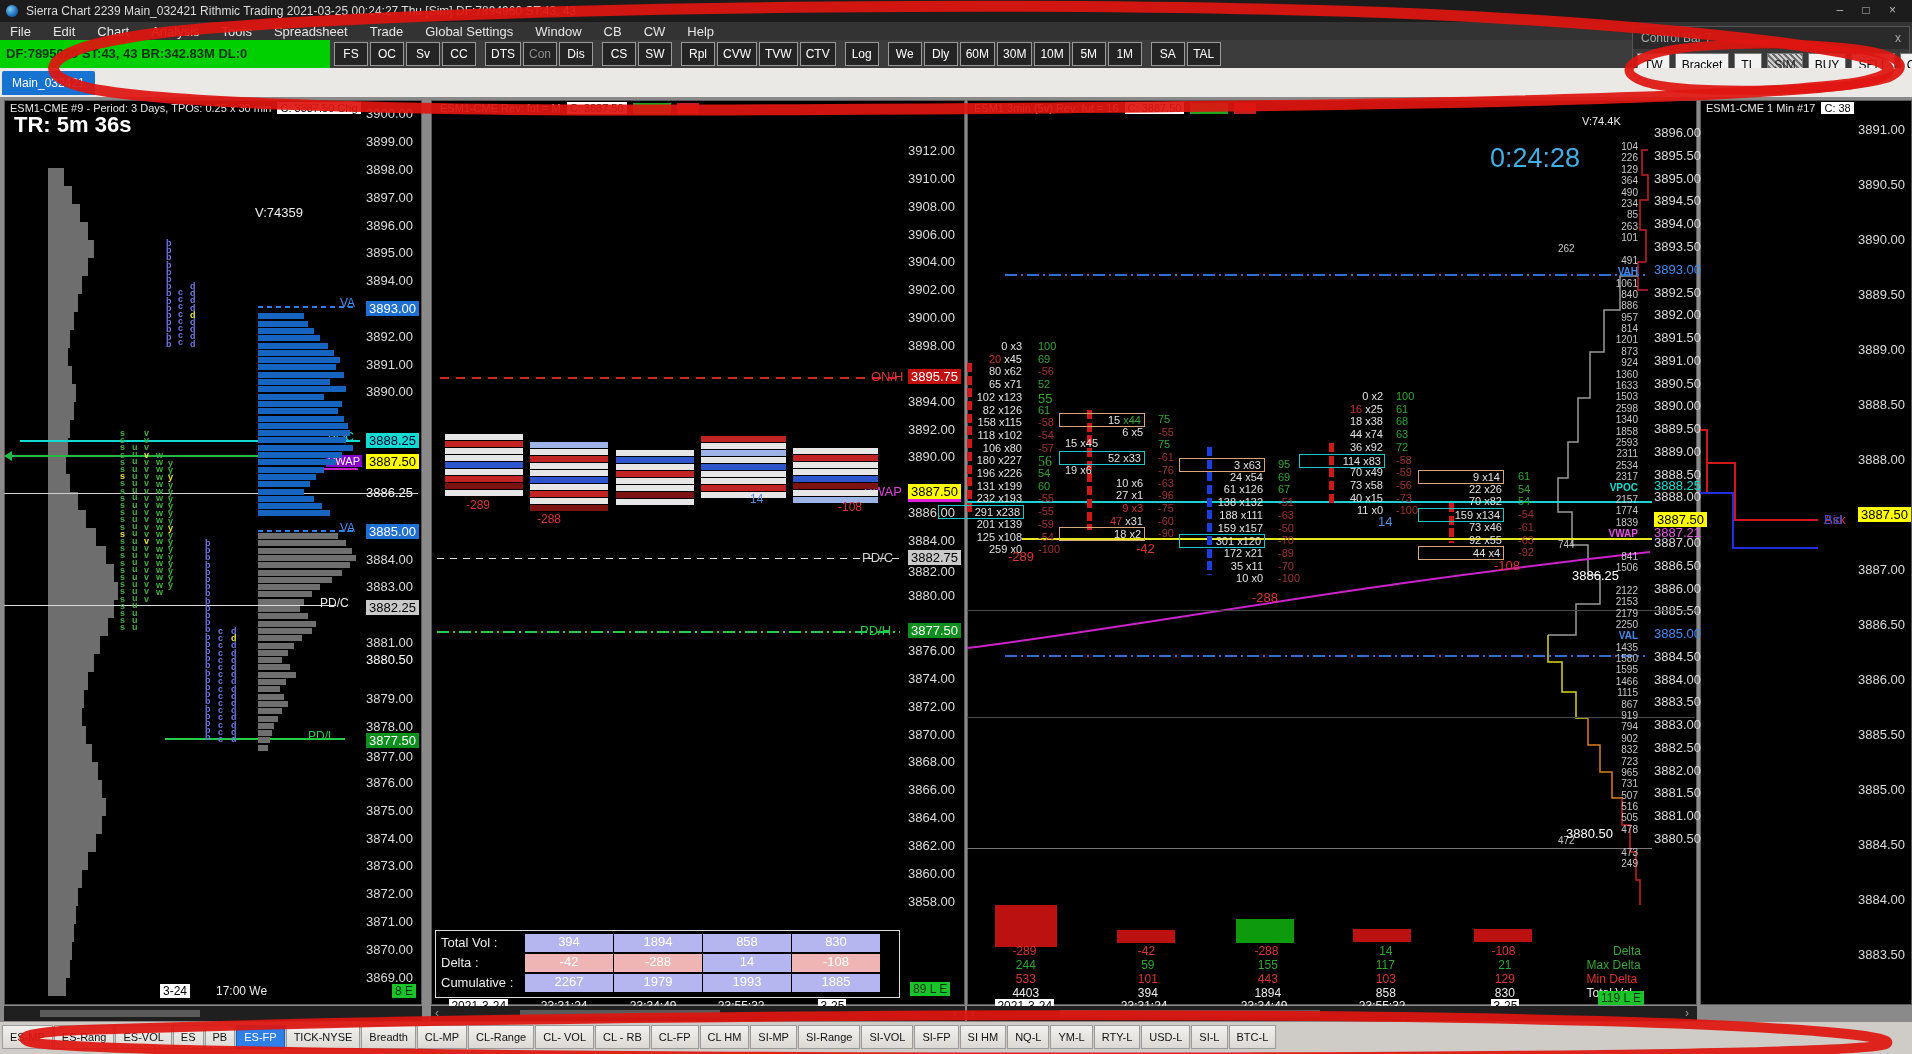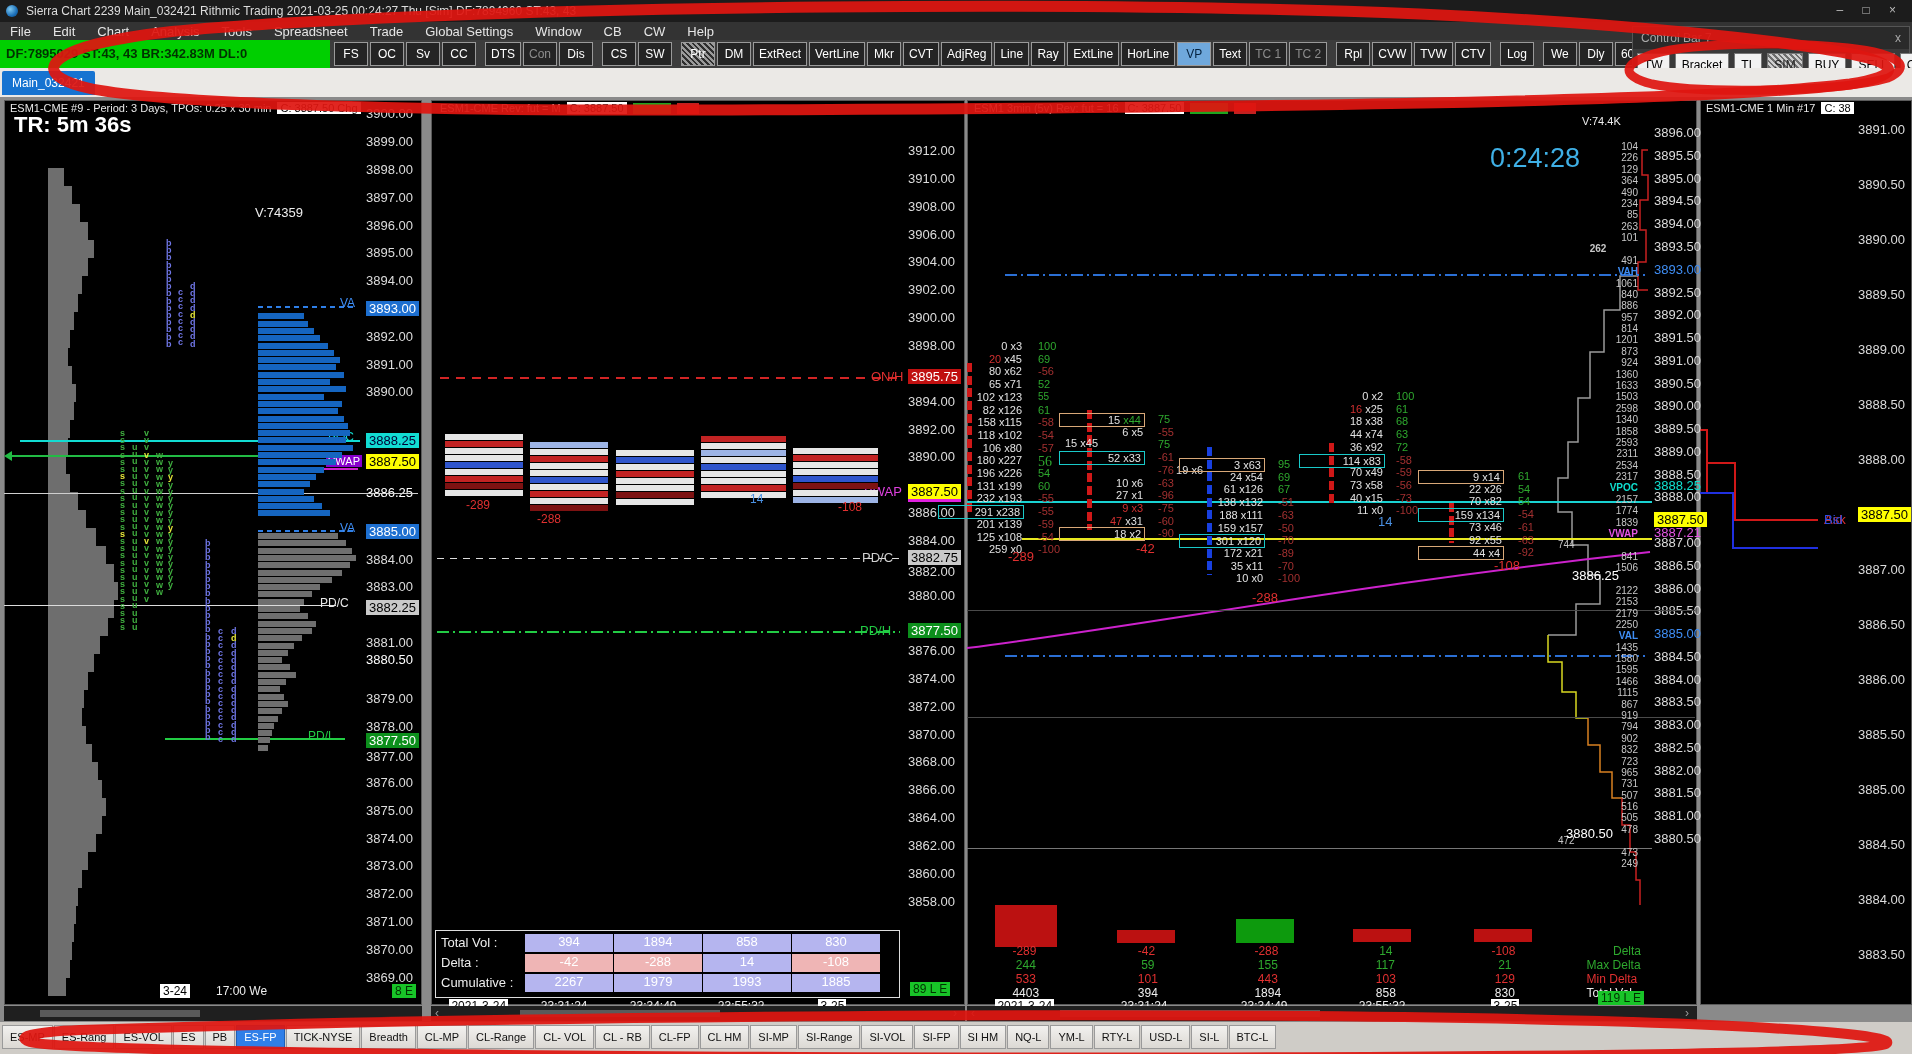--- a/index.html
+++ b/index.html
@@ -71,37 +71,20 @@
         <div class="tbtn">CC</div>
       </div>
       <div class="tbgroup">
         <div class="tbtn">DTS</div>
         <div class="tbtn dim">Con</div>
         <div class="tbtn">Dis</div>
       </div>
       <div class="tbgroup">
         <div class="tbtn">CS</div>
         <div class="tbtn">SW</div>
-      </div>
-      <div class="tbgroup">
-        <div class="tbtn pressed">Ptr</div>
-        <div class="tbtn">DM</div>
-        <div class="tbtn">ExtRect</div>
-        <div class="tbtn">VertLine</div>
-        <div class="tbtn">Mkr</div>
-        <div class="tbtn">CVT</div>
-        <div class="tbtn">AdjReg</div>
-        <div class="tbtn">Line</div>
-        <div class="tbtn">Ray</div>
-        <div class="tbtn">ExtLine</div>
-        <div class="tbtn">HorLine</div>
-        <div class="tbtn hl">VP</div>
-        <div class="tbtn">Text</div>
-        <div class="tbtn dim">TC 1</div>
-        <div class="tbtn dim">TC 2</div>
       </div>
       <div class="tbgroup">
         <div class="tbtn">Rpl</div>
         <div class="tbtn">CVW</div>
         <div class="tbtn">TVW</div>
         <div class="tbtn">CTV</div>
       </div>
       <div class="tbgroup">
         <div class="tbtn">Log</div>
       </div>
@@ -657,21 +640,21 @@
       <div class="t" style="left: 1582px; top: 115px; color: rgb(238, 238, 238); font-size: 11px;">V:74.4K</div>
       <div class="t" style="left: 1558px; top: 141px; width: 80px; text-align: right; font-size: 10px; color: rgb(200, 200, 200); font-weight: normal;">104</div>
       <div class="t" style="left: 1558px; top: 152.38px; width: 80px; text-align: right; font-size: 10px; color: rgb(200, 200, 200); font-weight: normal;">226</div>
       <div class="t" style="left: 1558px; top: 163.76px; width: 80px; text-align: right; font-size: 10px; color: rgb(200, 200, 200); font-weight: normal;">129</div>
       <div class="t" style="left: 1558px; top: 175.14px; width: 80px; text-align: right; font-size: 10px; color: rgb(200, 200, 200); font-weight: normal;">364</div>
       <div class="t" style="left: 1558px; top: 186.52px; width: 80px; text-align: right; font-size: 10px; color: rgb(200, 200, 200); font-weight: normal;">490</div>
       <div class="t" style="left: 1558px; top: 197.9px; width: 80px; text-align: right; font-size: 10px; color: rgb(200, 200, 200); font-weight: normal;">234</div>
       <div class="t" style="left: 1558px; top: 209.28px; width: 80px; text-align: right; font-size: 10px; color: rgb(200, 200, 200); font-weight: normal;">85</div>
       <div class="t" style="left: 1558px; top: 220.66px; width: 80px; text-align: right; font-size: 10px; color: rgb(200, 200, 200); font-weight: normal;">263</div>
       <div class="t" style="left: 1558px; top: 232.04px; width: 80px; text-align: right; font-size: 10px; color: rgb(200, 200, 200); font-weight: normal;">101</div>
-      <div class="t" style="left: 1558px; top: 243.42px; width: 80px; text-align: center; font-size: 10px; color: rgb(200, 200, 200); font-weight: bold;">262</div>
+      <div class="t" style="left: 1558px; top: 243.42px; width: 80px; text-align: left; font-size: 10px; color: rgb(200, 200, 200); font-weight: normal;">262</div>
       <div class="t" style="left: 1558px; top: 254.8px; width: 80px; text-align: right; font-size: 10px; color: rgb(200, 200, 200); font-weight: normal;">491</div>
       <div class="t" style="left: 1558px; top: 266.18px; width: 80px; text-align: right; font-size: 10px; color: rgb(63, 142, 245); font-weight: bold;">VAH</div>
       <div class="t" style="left: 1558px; top: 277.56px; width: 80px; text-align: right; font-size: 10px; color: rgb(200, 200, 200); font-weight: normal;">1061</div>
       <div class="t" style="left: 1558px; top: 288.94px; width: 80px; text-align: right; font-size: 10px; color: rgb(200, 200, 200); font-weight: normal;">840</div>
       <div class="t" style="left: 1558px; top: 300.32px; width: 80px; text-align: right; font-size: 10px; color: rgb(200, 200, 200); font-weight: normal;">886</div>
       <div class="t" style="left: 1558px; top: 311.7px; width: 80px; text-align: right; font-size: 10px; color: rgb(200, 200, 200); font-weight: normal;">957</div>
       <div class="t" style="left: 1558px; top: 323.08px; width: 80px; text-align: right; font-size: 10px; color: rgb(200, 200, 200); font-weight: normal;">814</div>
       <div class="t" style="left: 1558px; top: 334.46px; width: 80px; text-align: right; font-size: 10px; color: rgb(200, 200, 200); font-weight: normal;">1201</div>
       <div class="t" style="left: 1558px; top: 345.84px; width: 80px; text-align: right; font-size: 10px; color: rgb(200, 200, 200); font-weight: normal;">873</div>
       <div class="t" style="left: 1558px; top: 357.22px; width: 80px; text-align: right; font-size: 10px; color: rgb(200, 200, 200); font-weight: normal;">924</div>
@@ -723,21 +706,21 @@
       <div class="t" style="left: 967px; top: 363px; width: 5px; height: 150px; background: repeating-linear-gradient(rgb(208, 24, 24) 0px, rgb(208, 24, 24) 9px, transparent 9px, transparent 12.7px);"></div>
       <div class="clrow t" style="left: 944px; top: 340px; width: 78px; text-align: right;"><span>0 </span><span>x3</span></div>
       <div class="t" style="left: 1038px; top: 340px; font-size: 11px; color: rgb(46, 168, 46);">100</div>
       <div class="clrow t" style="left: 944px; top: 352.7px; width: 78px; text-align: right;"><span style="color: rgb(208, 48, 48);">20 </span><span>x45</span></div>
       <div class="t" style="left: 1038px; top: 352.7px; font-size: 11px; color: rgb(46, 168, 46);">69</div>
       <div class="clrow t" style="left: 944px; top: 365.4px; width: 78px; text-align: right;"><span>80 </span><span>x62</span></div>
       <div class="t" style="left: 1038px; top: 365.4px; font-size: 11px; color: rgb(163, 48, 48);">-56</div>
       <div class="clrow t" style="left: 944px; top: 378.1px; width: 78px; text-align: right;"><span>65 </span><span>x71</span></div>
       <div class="t" style="left: 1038px; top: 378.1px; font-size: 11px; color: rgb(46, 168, 46);">52</div>
       <div class="clrow t" style="left: 944px; top: 390.8px; width: 78px; text-align: right;"><span>102 </span><span>x123</span></div>
-      <div class="t" style="left: 1038px; top: 390.8px; font-size: 10px; color: rgb(46, 168, 46);">55</div>
+      <div class="t" style="left: 1038px; top: 390.8px; font-size: 13px; color: rgb(46, 168, 46);">55</div>
       <div class="clrow t" style="left: 944px; top: 403.5px; width: 78px; text-align: right;"><span>82 </span><span>x126</span></div>
       <div class="t" style="left: 1038px; top: 403.5px; font-size: 11px; color: rgb(46, 168, 46);">61</div>
       <div class="clrow t" style="left: 944px; top: 416.2px; width: 78px; text-align: right;"><span>158 </span><span>x115</span></div>
       <div class="t" style="left: 1038px; top: 416.2px; font-size: 11px; color: rgb(163, 48, 48);">-58</div>
       <div class="clrow t" style="left: 944px; top: 428.9px; width: 78px; text-align: right;"><span>118 </span><span>x102</span></div>
       <div class="t" style="left: 1038px; top: 428.9px; font-size: 11px; color: rgb(163, 48, 48);">-54</div>
       <div class="clrow t" style="left: 944px; top: 441.6px; width: 78px; text-align: right;"><span>106 </span><span>x80</span></div>
       <div class="t" style="left: 1038px; top: 441.6px; font-size: 11px; color: rgb(163, 48, 48);">-57</div>
       <div class="clrow t" style="left: 944px; top: 454.3px; width: 78px; text-align: right;"><span>180 </span><span>x227</span></div>
       <div class="t" style="left: 1038px; top: 454.3px; font-size: 14px; color: rgb(46, 168, 46); font-family: Liberation Serif, serif;">56</div>
@@ -757,21 +740,21 @@
       <div class="t" style="left: 1038px; top: 543.2px; font-size: 11px; color: rgb(163, 48, 48);">-100</div>
       <div class="t" style="left: 1087px; top: 410px; width: 5px; height: 120px; background: repeating-linear-gradient(rgb(208, 24, 24) 0px, rgb(208, 24, 24) 9px, transparent 9px, transparent 12.7px);"></div>
       <div class="clrow t" style="left: 1059px; top: 413px; width: 78px; text-align: right; border: 1px solid rgb(216, 168, 120); padding: 0px 3px;"><span>15 </span><span style="color: rgb(46, 168, 46);">x44</span></div>
       <div class="t" style="left: 1158px; top: 413px; font-size: 11px; color: rgb(46, 168, 46);">75</div>
       <div class="clrow t" style="left: 1065px; top: 425.7px; width: 78px; text-align: right;"><span>6 </span><span>x5</span></div>
       <div class="t" style="left: 1158px; top: 425.7px; font-size: 11px; color: rgb(163, 48, 48);">-55</div>
       <div class="clrow t" style="left: 1065px; top: 437px; width: 78px; text-align: left;"><span>15 </span><span>x45</span></div>
       <div class="t" style="left: 1158px; top: 438.4px; font-size: 11px; color: rgb(46, 168, 46);">75</div>
       <div class="clrow t" style="left: 1059px; top: 451.1px; width: 78px; text-align: right; border: 1px solid rgb(25, 201, 201); padding: 0px 3px;"><span>52 </span><span>x33</span></div>
       <div class="t" style="left: 1158px; top: 451.1px; font-size: 11px; color: rgb(163, 48, 48);">-61</div>
-      <div class="clrow t" style="left: 1125px; top: 463.8px; width: 78px; text-align: right;"><span>19 </span><span>x6</span></div>
+      <div class="clrow t" style="left: 1065px; top: 463.8px; width: 78px; text-align: left;"><span>19 </span><span>x6</span></div>
       <div class="t" style="left: 1158px; top: 463.8px; font-size: 11px; color: rgb(163, 48, 48);">-76</div>
       <div class="clrow t" style="left: 1065px; top: 476.5px; width: 78px; text-align: right;"><span>10 </span><span>x6</span></div>
       <div class="t" style="left: 1158px; top: 476.5px; font-size: 11px; color: rgb(163, 48, 48);">-63</div>
       <div class="clrow t" style="left: 1065px; top: 489.2px; width: 78px; text-align: right;"><span>27 </span><span>x1</span></div>
       <div class="t" style="left: 1158px; top: 489.2px; font-size: 11px; color: rgb(163, 48, 48);">-96</div>
       <div class="clrow t" style="left: 1065px; top: 501.9px; width: 78px; text-align: right;"><span style="color: rgb(208, 48, 48);">9 </span><span style="color: rgb(208, 48, 48);">x3</span></div>
       <div class="t" style="left: 1158px; top: 501.9px; font-size: 11px; color: rgb(163, 48, 48);">-75</div>
       <div class="clrow t" style="left: 1065px; top: 514.6px; width: 78px; text-align: right;"><span style="color: rgb(208, 48, 48);">47 </span><span>x31</span></div>
       <div class="t" style="left: 1158px; top: 514.6px; font-size: 11px; color: rgb(163, 48, 48);">-60</div>
       <div class="clrow t" style="left: 1059px; top: 527.3px; width: 78px; text-align: right; border: 1px solid rgb(216, 168, 120); padding: 0px 3px;"><span>18 </span><span>x2</span></div>

